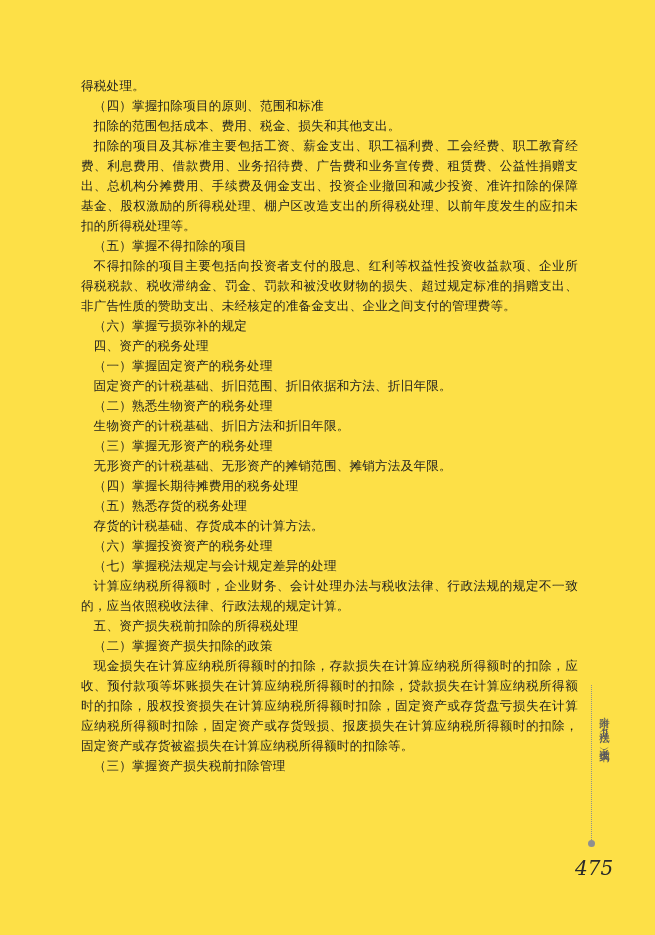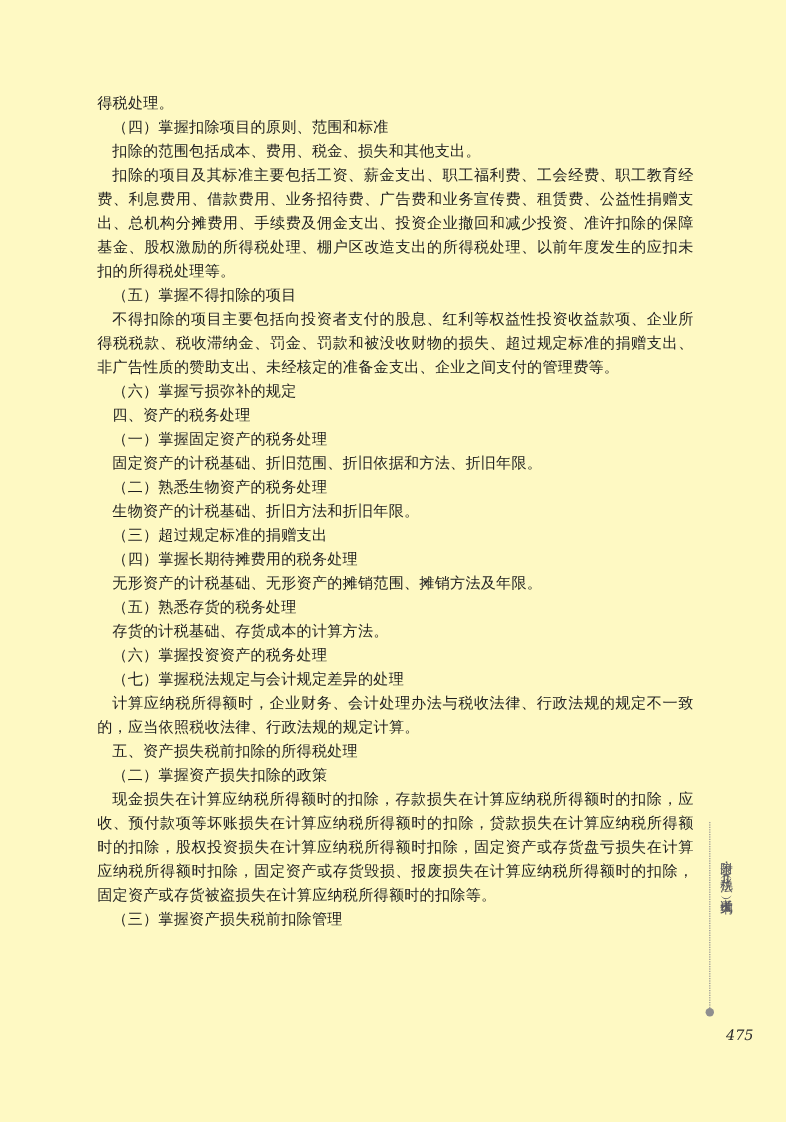--- a/index.html
+++ b/index.html
@@ -5,21 +5,21 @@
   html, body {
     margin: 0;
     padding: 0;
     background: #e9e9e9;
   }
   .page {
     position: relative;
     width: 655px;
     height: 935px;
     margin: 0 auto;
-    background: #fef9c3;
+    background: #fde047;
     font-family: "Liberation Serif", "DejaVu Serif", serif;
     overflow: hidden;
   }
   
   .text-body {
     position: absolute;
     left: 81px;
     top: 76px;
     width: 497px;
     color: #1f1f1f;
@@ -60,23 +60,23 @@
     writing-mode: vertical-rl;
     text-orientation: mixed;
     font-size: 10.5px;
     letter-spacing: 1px;
     color: #55555e;
     font-family: "Liberation Serif", "DejaVu Serif", serif;
     white-space: nowrap;
   }
   .page-number {
     position: absolute;
-    left: 605px;
+    left: 575px;
     top: 856px;
-    font-size: 12px;
+    font-size: 20px;
     font-style: italic;
     color: #2a2a2a;
     font-family: "DejaVu Serif", "Liberation Serif", serif;
   }
 </style>
 </head>
 <body>
 
 <div class="page">
 
@@ -86,23 +86,23 @@
       <p class="indent">扣除的范围包括成本、费用、税金、损失和其他支出。</p>
       <p class="indent">扣除的项目及其标准主要包括工资、薪金支出、职工福利费、工会经费、职工教育经费、利息费用、借款费用、业务招待费、广告费和业务宣传费、租赁费、公益性捐赠支出、总机构分摊费用、手续费及佣金支出、投资企业撤回和减少投资、准许扣除的保障基金、股权激励的所得税处理、棚户区改造支出的所得税处理、以前年度发生的应扣未扣的所得税处理等。</p>
       <p class="indent">（五）掌握不得扣除的项目</p>
       <p class="indent">不得扣除的项目主要包括向投资者支付的股息、红利等权益性投资收益款项、企业所得税税款、税收滞纳金、罚金、罚款和被没收财物的损失、超过规定标准的捐赠支出、非广告性质的赞助支出、未经核定的准备金支出、企业之间支付的管理费等。</p>
       <p class="indent">（六）掌握亏损弥补的规定</p>
       <p class="indent">四、资产的税务处理</p>
       <p class="indent">（一）掌握固定资产的税务处理</p>
       <p class="indent">固定资产的计税基础、折旧范围、折旧依据和方法、折旧年限。</p>
       <p class="indent">（二）熟悉生物资产的税务处理</p>
       <p class="indent">生物资产的计税基础、折旧方法和折旧年限。</p>
-      <p class="indent">（三）超过规定标准的捐赠支出</p>
+      <p class="indent">（三）掌握无形资产的税务处理</p>
+      <p class="indent">无形资产的计税基础、无形资产的摊销范围、摊销方法及年限。</p>
       <p class="indent">（四）掌握长期待摊费用的税务处理</p>
-      <p class="indent">无形资产的计税基础、无形资产的摊销范围、摊销方法及年限。</p>
       <p class="indent">（五）熟悉存货的税务处理</p>
       <p class="indent">存货的计税基础、存货成本的计算方法。</p>
       <p class="indent">（六）掌握投资资产的税务处理</p>
       <p class="indent">（七）掌握税法规定与会计规定差异的处理</p>
       <p class="indent">计算应纳税所得额时，企业财务、会计处理办法与税收法律、行政法规的规定不一致的，应当依照税收法律、行政法规的规定计算。</p>
       <p class="indent">五、资产损失税前扣除的所得税处理</p>
       <p class="indent">（二）掌握资产损失扣除的政策</p>
       <p class="indent">现金损失在计算应纳税所得额时的扣除，存款损失在计算应纳税所得额时的扣除，应收、预付款项等坏账损失在计算应纳税所得额时的扣除，贷款损失在计算应纳税所得额时的扣除，股权投资损失在计算应纳税所得额时扣除，固定资产或存货盘亏损失在计算应纳税所得额时扣除，固定资产或存货毁损、报废损失在计算应纳税所得额时的扣除，固定资产或存货被盗损失在计算应纳税所得额时的扣除等。</p>
       <p class="indent">（三）掌握资产损失税前扣除管理</p>
     </div>

